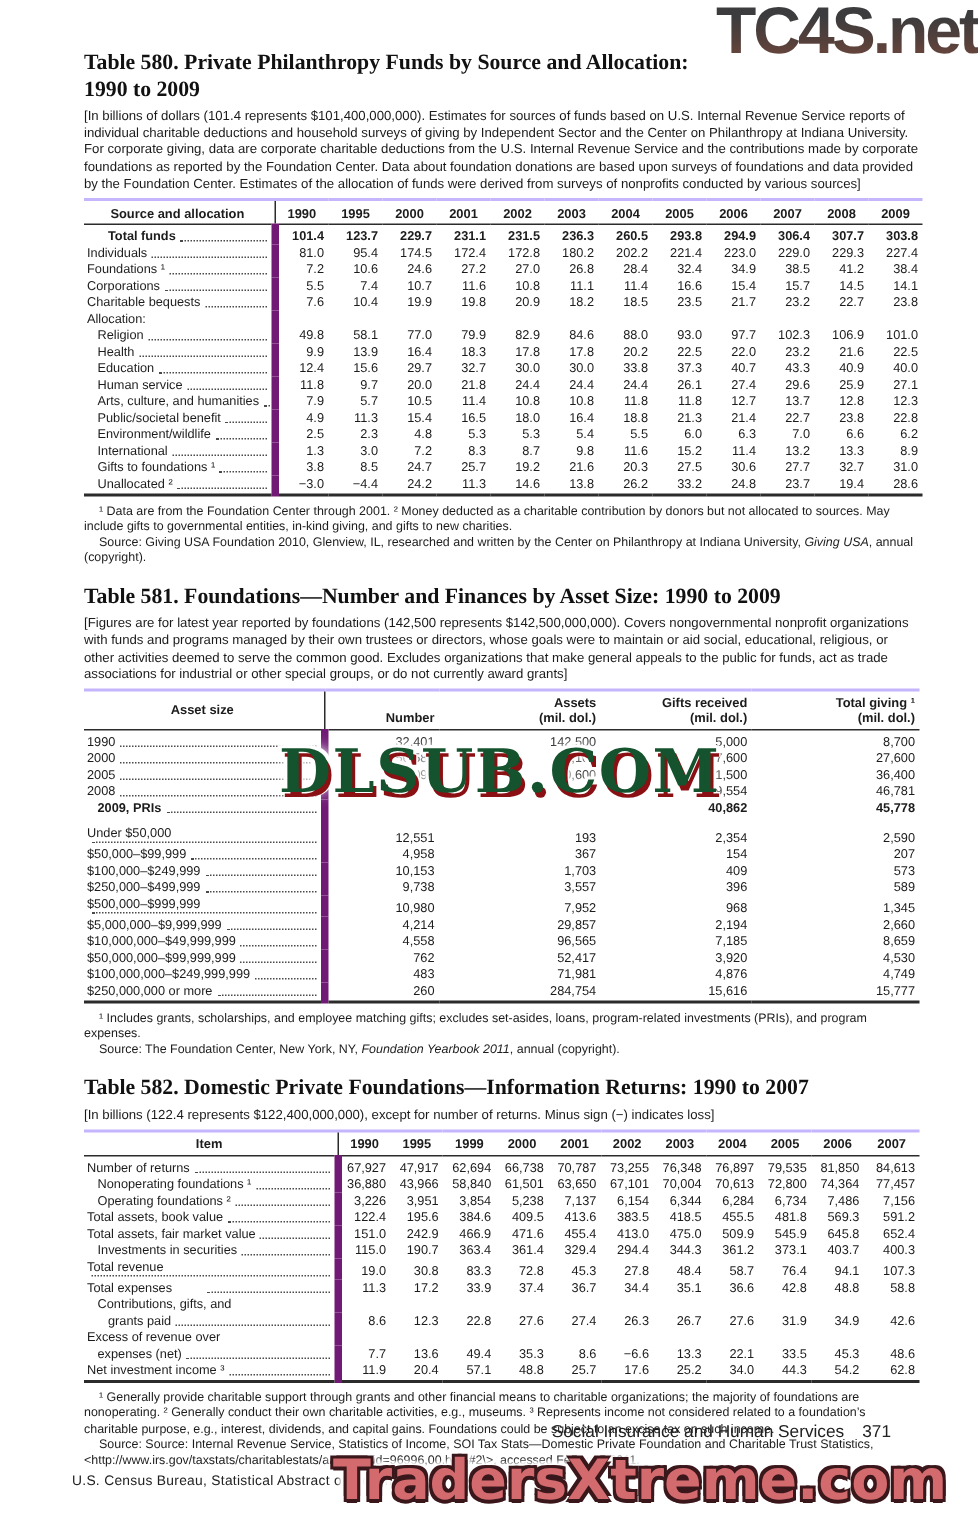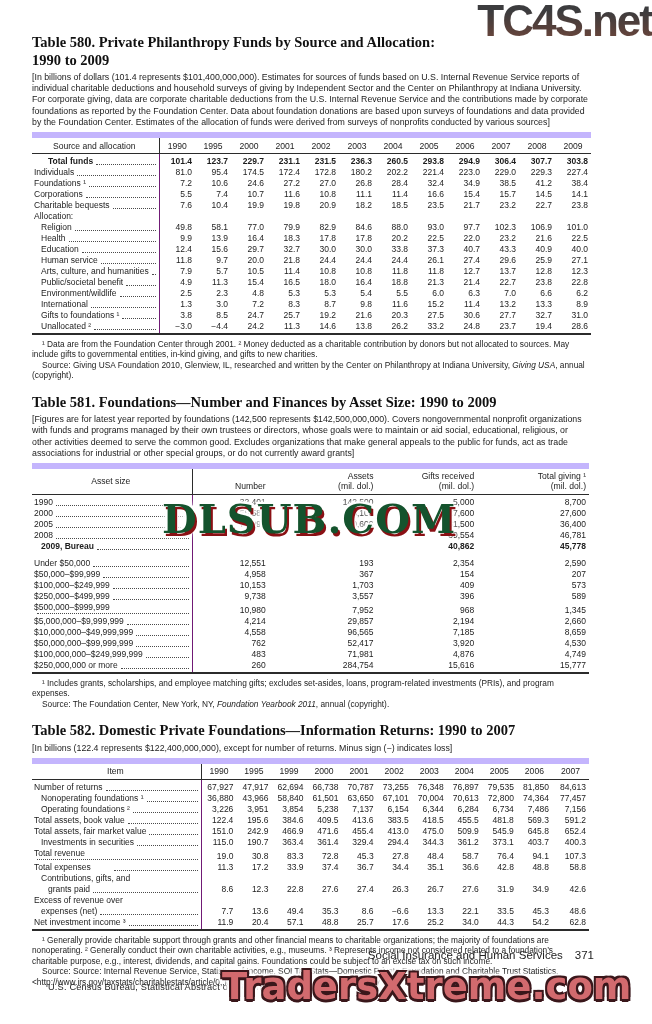--- a/index.html
+++ b/index.html
@@ -1,38 +1,38 @@
 <!DOCTYPE html>
 <html><head>
 <meta charset="utf-8">
 <style>
   html,body{margin:0;padding:0;background:#888;}
   .page{position:relative;width:652px;height:1024px;background:#ffffff;overflow:hidden;
         font-family:"Liberation Sans",sans-serif;color:#1c1c1c;}
-  .inner{position:absolute;left:32px;top:34px;width:557px;}
+  .inner{position:absolute;left:56px;top:34px;width:557px;}
 
   
   .ttl{font-family:"Liberation Serif",serif;font-weight:700;font-size:14.5px;
        line-height:17.5px;margin:0;color:#111;}
   .sec{margin-top:13px;}
   .sec:first-child{margin-top:0;}
 
   
   .tnote{font-size:8.8px;line-height:11.2px;margin:3px 0 4px 0;color:#1b1b1b;}
 
   
   table{border-collapse:collapse;table-layout:fixed;width:100%;margin-top:2px;}
-  thead th{border-top:6px solid #c4b5fd;border-bottom:1px solid #2b2b2b;
-           font-weight:normal;font-size:8.6px;line-height:10px;
+  thead th{border-top:2px solid #c4b5fd;border-bottom:1px solid #2b2b2b;
+           font-weight:bold;font-size:8.6px;line-height:10px;
            padding:2.5px 3px 2.5px 1px;vertical-align:bottom;text-align:right;}
   thead th.stub{text-align:center;vertical-align:middle;border-right:1px solid #2b2b2b;}
   thead th.ctr{text-align:center;padding-right:1px;}
   tbody td{font-size:8.5px;line-height:11px;padding:0;white-space:nowrap;vertical-align:bottom;}
   td.num{text-align:right;padding-right:3px;}
-  td.stub{text-align:left;border-right:1px solid #701a75;overflow:hidden;}
+  td.stub{text-align:left;border-right:5px solid #701a75;overflow:hidden;}
   tbody tr:first-child td{padding-top:2px;}
   tbody tr:last-child td{border-bottom:2px solid #2b2b2b;padding-bottom:1px;}
   tr.b td{font-weight:bold;}
   tr.gap td{padding-top:6px;}
   .lw{display:flex;white-space:nowrap;overflow:hidden;}
   .lbl{flex:0 0 auto;}
   .lead{flex:1 1 auto;min-width:4px;border-bottom:1px dotted #4a4a4a;margin:0 3px 2px 3px;}
 
   
   .fn{margin-top:4px;font-size:8.3px;line-height:10.4px;color:#1c1c1c;}
@@ -538,32 +538,32 @@
                   </div>
                 </td>
                 <td class="num"></td>
                 <td class="num"></td>
                 <td class="num">39,554</td>
                 <td class="num">46,781</td>
               </tr>
               <tr class="b">
                 <td class="stub">
                   <div class="lw" style="padding-left: 9px;">
-                    <span class="lbl">2009, Bureau</span>
+                    <span class="lbl">2009, PRIs</span>
                     <span class="lead"></span>
                   </div>
                 </td>
                 <td class="num"></td>
                 <td class="num"></td>
                 <td class="num">40,862</td>
                 <td class="num">45,778</td>
               </tr>
               <tr class="gap">
                 <td class="stub">
-                  <div class="lw" style="padding-left: 2px;">
+                  <div class="lw" style="padding-left: 2px; flex-direction: column;">
                     <span class="lbl">Under $50,000</span>
                     <span class="lead"></span>
                   </div>
                 </td>
                 <td class="num">12,551</td>
                 <td class="num">193</td>
                 <td class="num">2,354</td>
                 <td class="num">2,590</td>
               </tr>
               <tr>

